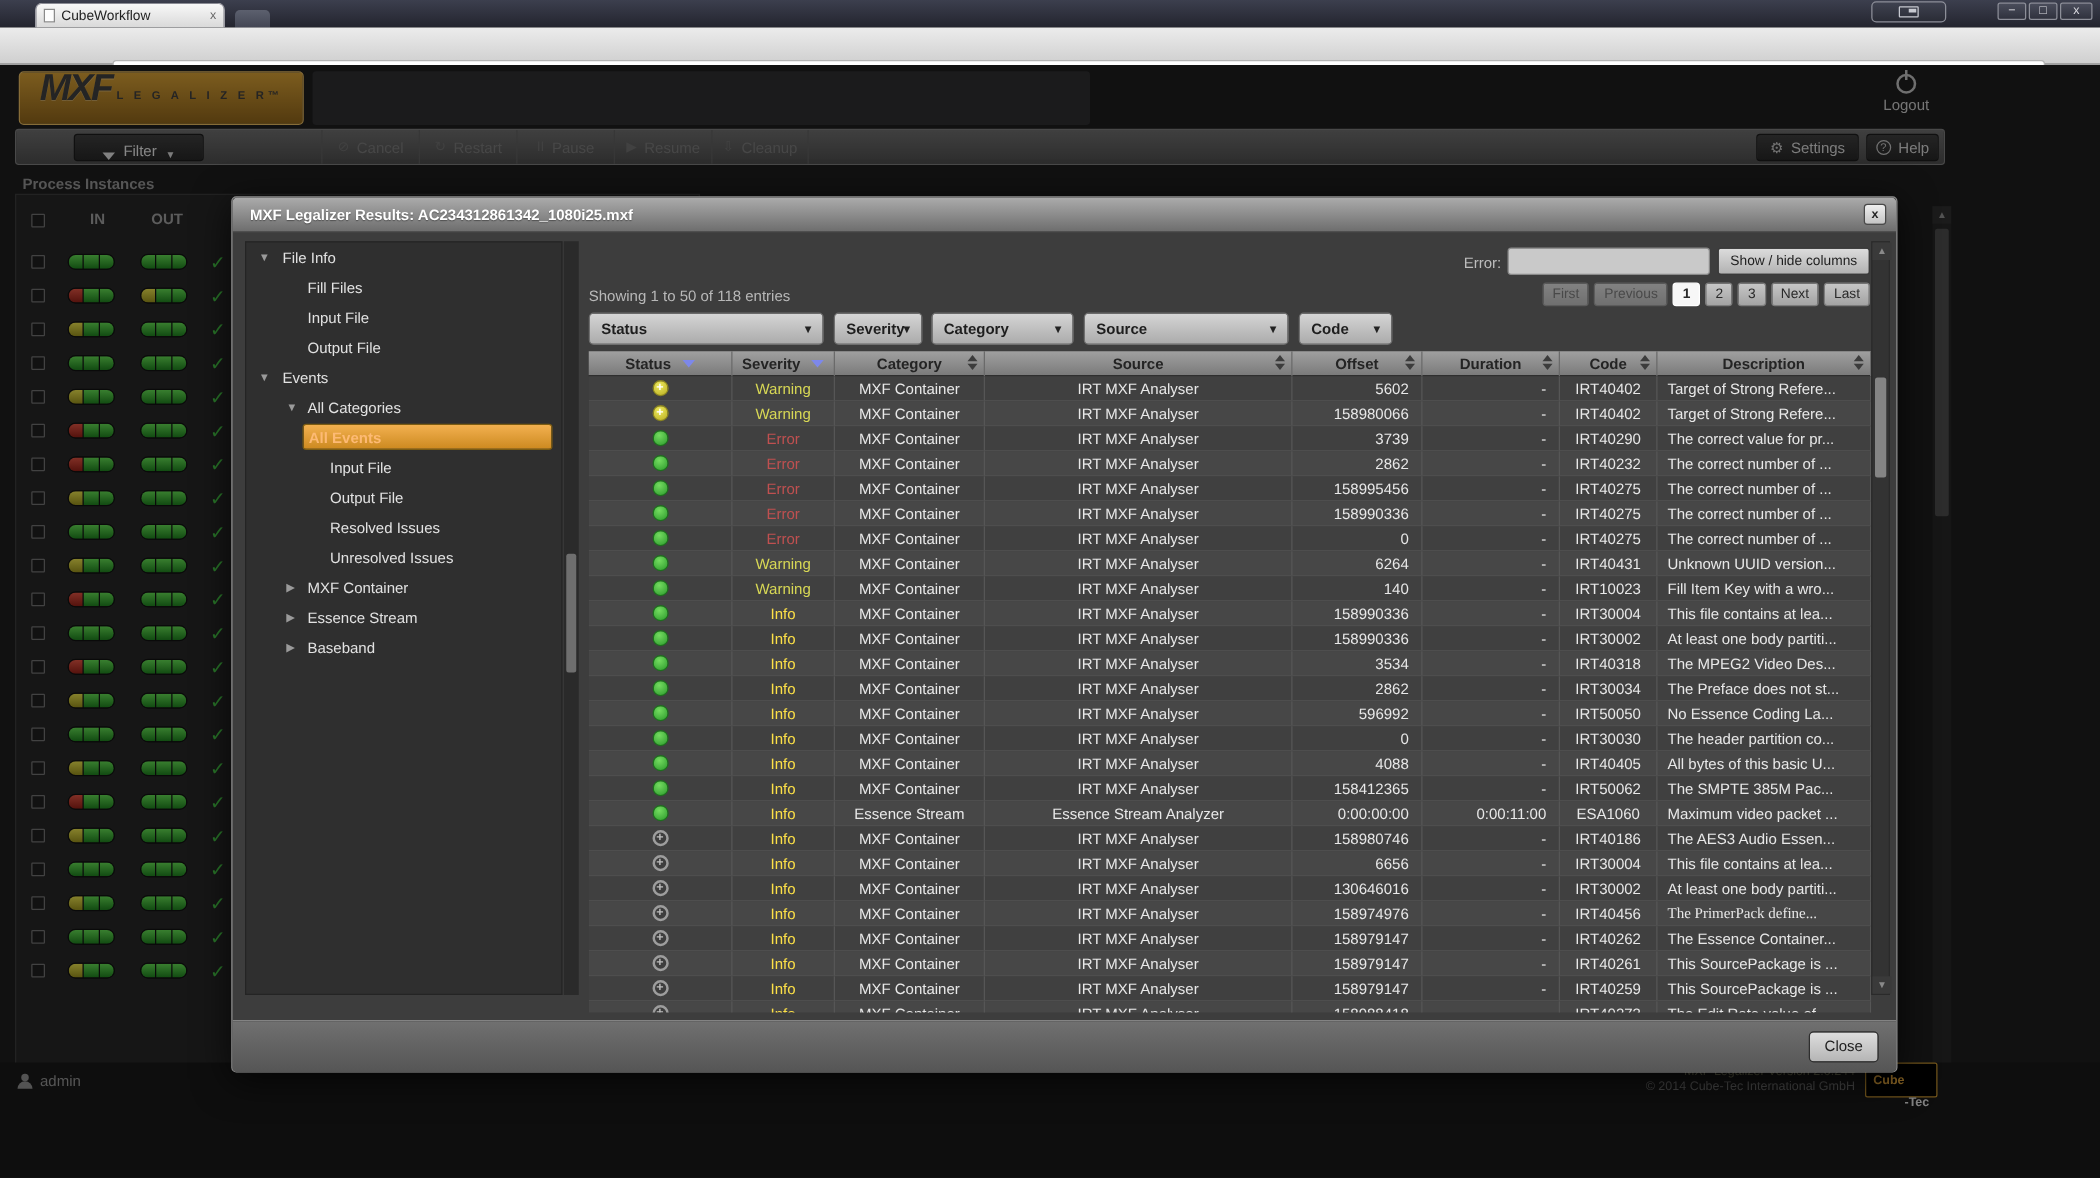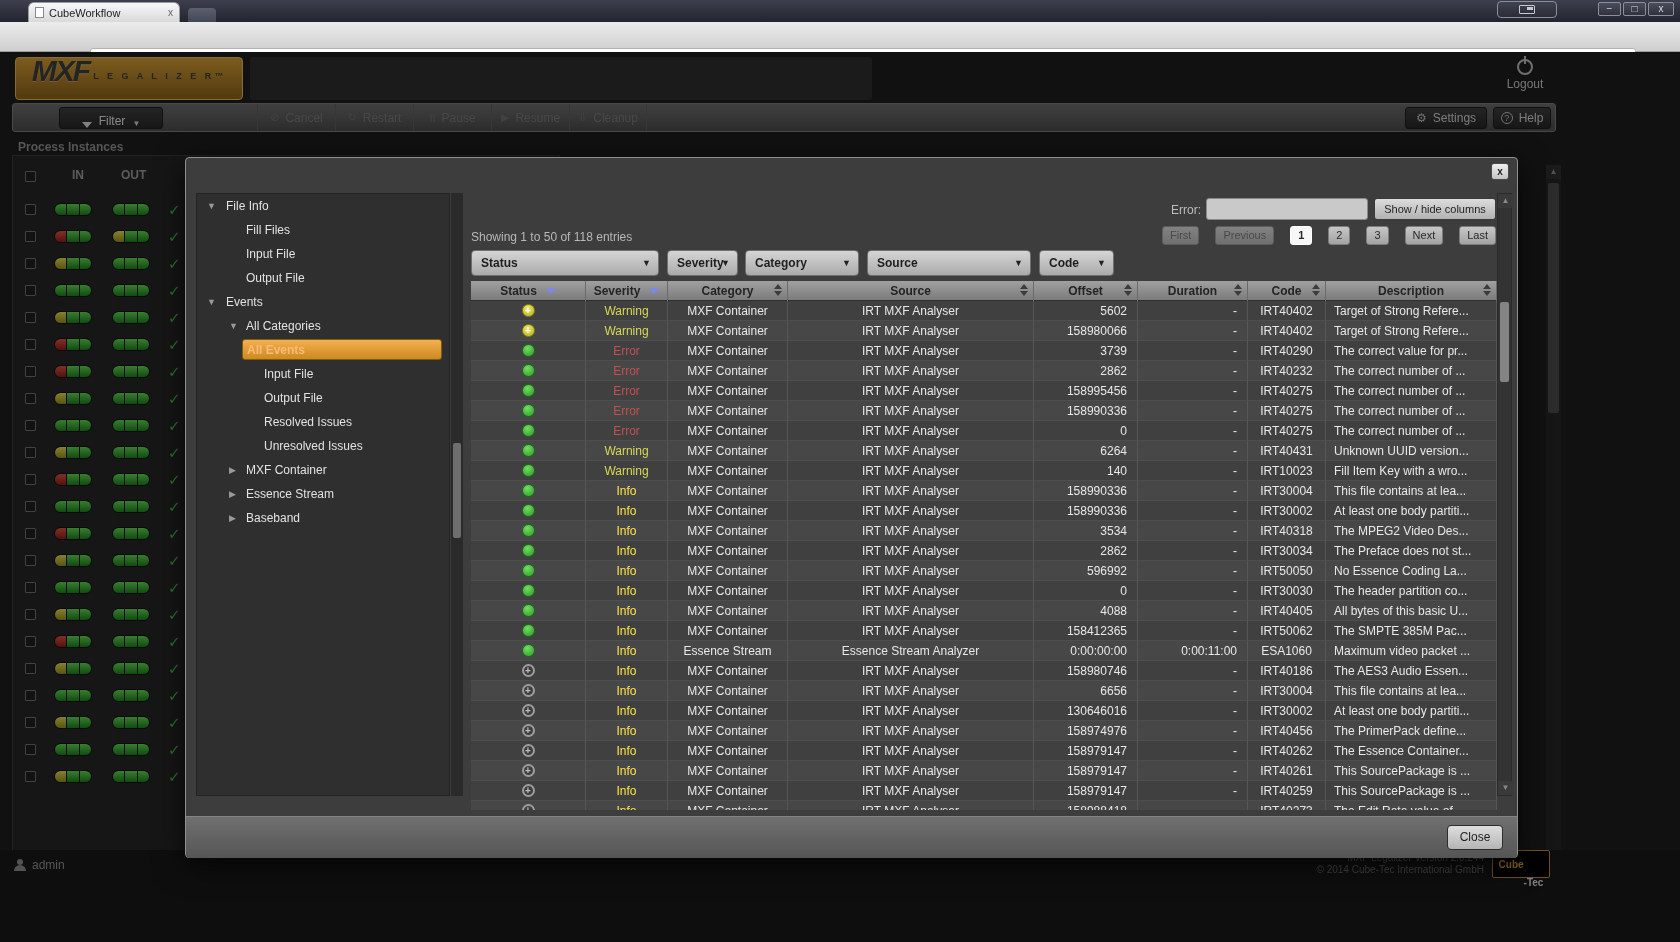--- a/index.html
+++ b/index.html
@@ -139,21 +139,21 @@
 
   
   #m-search-label { position:absolute; left:930px; top:45px; width:85px; text-align:right; font-size:12px; color:#bdbdbd; }
   #m-search-input { position:absolute; left:1020px; top:40px; width:162px; height:22px; background:#c9c9c9;
     border:1px solid #8a8a8a; border-radius:3px; }
   #m-showhide { position:absolute; left:1188px; top:40px; width:122px; height:22px;
     background:linear-gradient(#dcdcdc,#b2b2b2); border:1px solid #3a3a3a; border-radius:3px;
     font-size:11px; color:#1e1e1e; text-align:center; line-height:20px; }
   #m-showing { position:absolute; left:285px; top:72px; font-size:12px; color:#b8b8b8; }
   #pagination { position:absolute; left:900px; top:68px; width:410px; height:19px; display:flex;
-    justify-content:flex-end; gap:16px; }
+    justify-content:flex-end; gap:4px; }
   .pg { height:19px; padding:0 7px; background:linear-gradient(#c6c6c6,#a3a3a3); border:1px solid #7c7c7c;
     border-radius:3px; font-size:11px; color:#2a2a2a; line-height:17px; }
   .pg.disabled { opacity:.5; color:#555; }
   .pg.active { background:#f7f7f7; border-color:#fff; font-weight:bold; }
   #filters { position:absolute; left:285px; top:92px; height:26px; }
   .fsel { position:absolute; top:0; height:26px; background:linear-gradient(#d5d5d5,#ababab);
     border:1px solid #6f6f6f; border-radius:4px; font-size:12px; font-weight:bold; color:#1e1e1e; }
   .fsel .flabel { position:absolute; left:9px; top:5px; }
   .fsel .fcaret { position:absolute; right:7px; top:7px; font-size:9px; color:#222; }
 
@@ -614,20 +614,23 @@
       <div id="cubetec">
         <span class="ct-1">Cube</span>
           <span class="ct-2">-Tec</span>
       </div>
     </div>
   </div>
 
   <div id="overlay"></div>
 
   <div id="modal">
+    <div id="m-titlebar">
+      <span id="m-title">MXF Legalizer Results: AC234312861342_1080i25.mxf</span>
+    </div>
     <div id="m-close">x</div>
 
     <div id="tree">
         <div class="titem">
           <span class="arrow" style="left: 10px;">▼</span>
           <span class="tlabel" style="left: 29px;">File Info</span>
         </div>
         <div class="titem">
           <span class="tlabel" style="left: 49px;">Fill Files</span>
         </div>
@@ -998,21 +1001,21 @@
         <div class="trow even">
           <div class="td" style="width: 115px;">
             <span class="st-ic st-plus">+</span>
           </div>
           <div class="td sev-info" style="width: 82px;">Info</div>
           <div class="td" style="width: 120px;">MXF Container</div>
           <div class="td" style="width: 246px;">IRT MXF Analyser</div>
           <div class="td r" style="width: 104px;">158974976</div>
           <div class="td r" style="width: 110px;">-</div>
           <div class="td" style="width: 78px;">IRT40456</div>
-          <div class="td l" style="width: 171px;">The PrimerPack define...</div>
+          <div class="td l" style="width: 171px; font-family: Liberation Serif, serif;">The PrimerPack define...</div>
         </div>
         <div class="trow odd">
           <div class="td" style="width: 115px;">
             <span class="st-ic st-plus">+</span>
           </div>
           <div class="td sev-info" style="width: 82px;">Info</div>
           <div class="td" style="width: 120px;">MXF Container</div>
           <div class="td" style="width: 246px;">IRT MXF Analyser</div>
           <div class="td r" style="width: 104px;">158979147</div>
           <div class="td r" style="width: 110px;">-</div>

